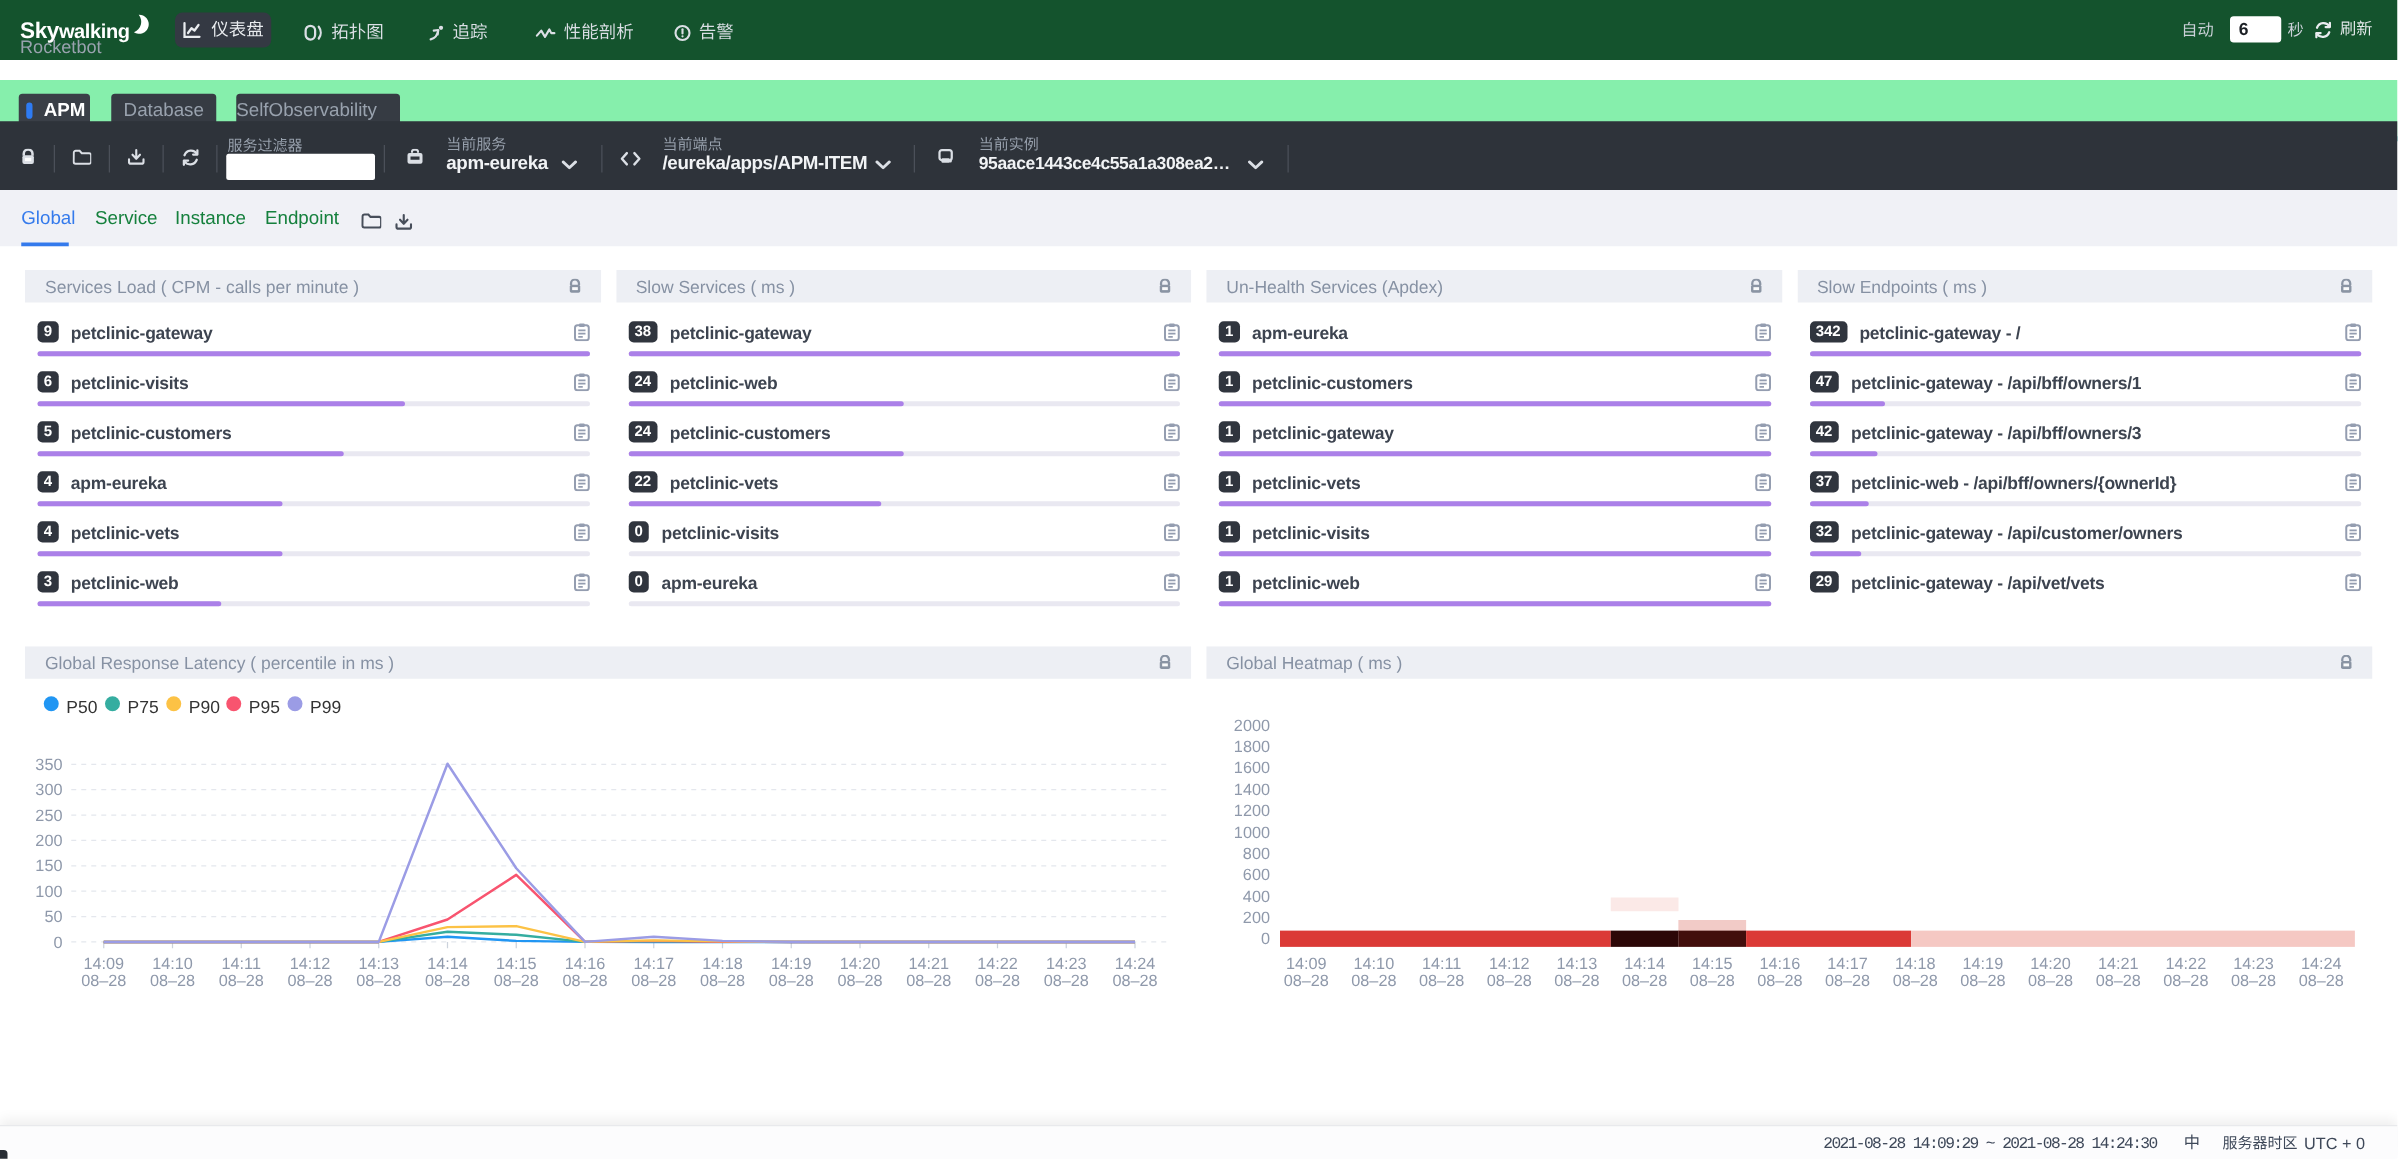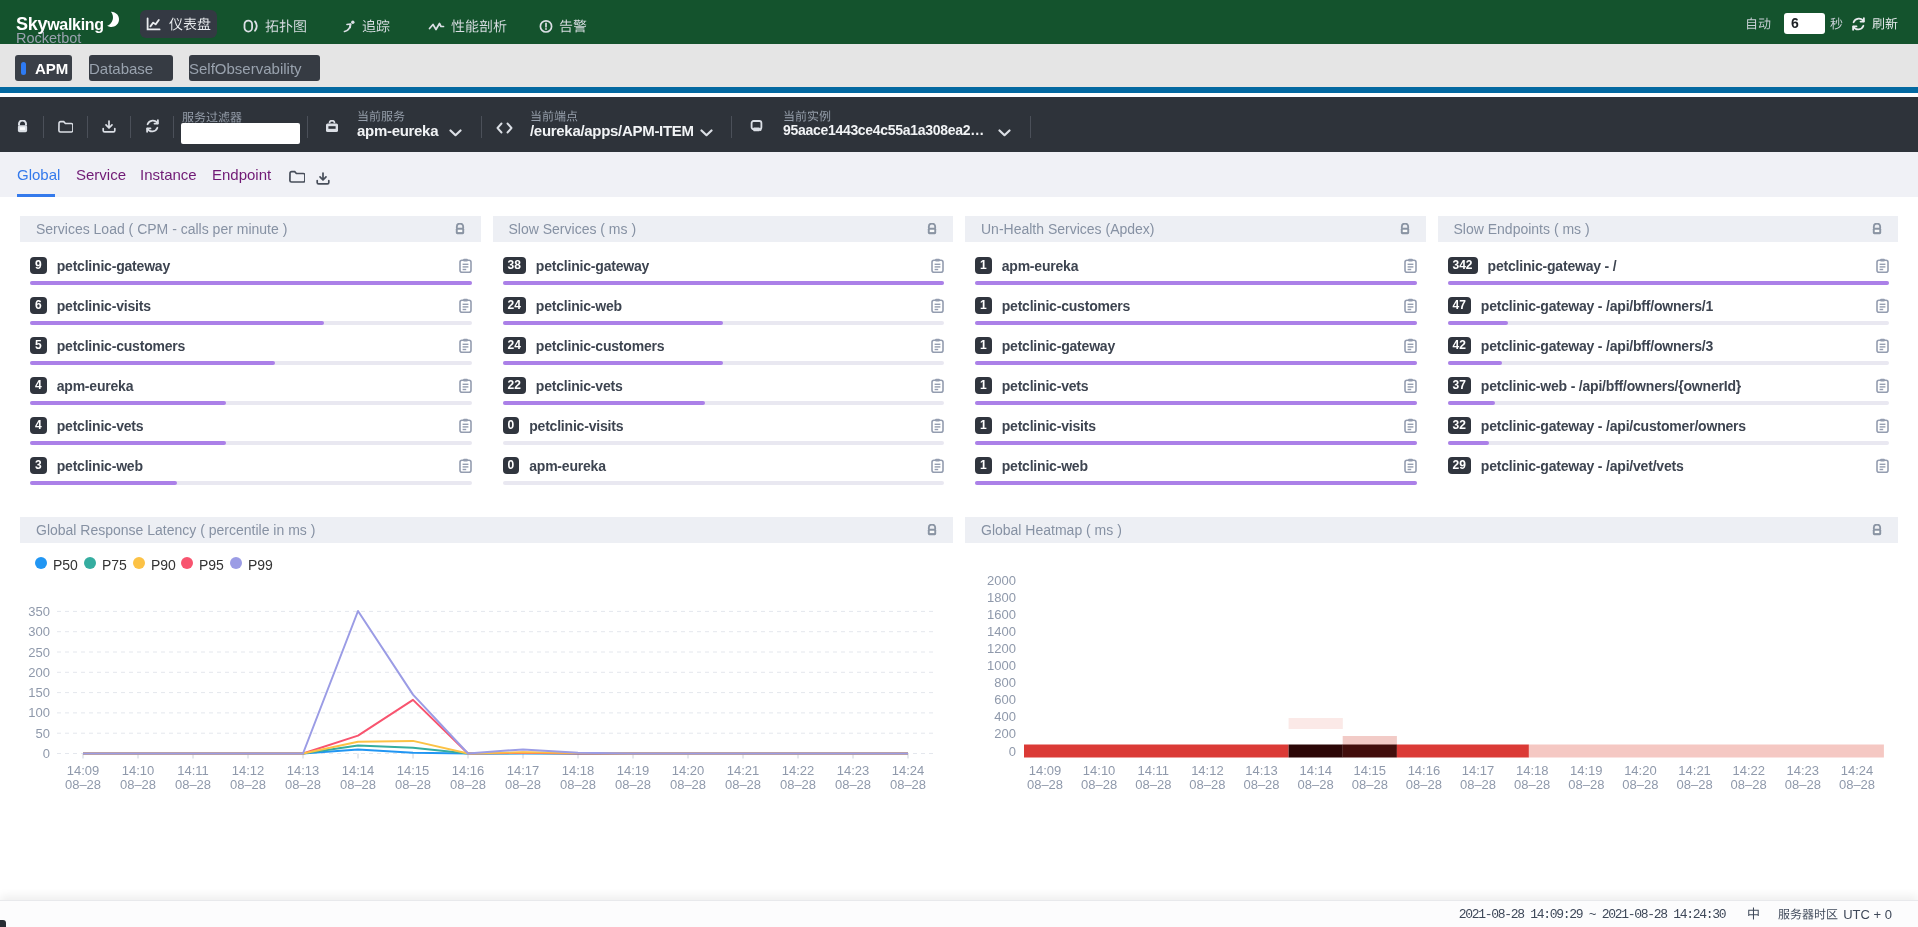--- a/index.html
+++ b/index.html
@@ -4,32 +4,32 @@
 html,body{width:1918px;height:927px;overflow:hidden;background:#fff;font-family:"Liberation Sans",sans-serif}
 #app{position:relative;width:1918px;height:927px}
 .nav{position:absolute;left:0;top:0;width:100%;height:48px;background:#14532d}
 .logo{position:absolute;left:16px;top:10px;line-height:1}
 .logo .l1{color:#fff;font-weight:700;letter-spacing:-0.3px;height:19px}
 .logo .l2{color:#99a2ae;font-size:14.5px;margin-top:2px}
 .npill{position:absolute;left:140px;top:10px;width:77px;height:28px;background:#343943;border-radius:6px;display:flex;align-items:center;justify-content:center}
 .nitem{position:absolute;top:17px;display:flex;align-items:center}
 .nright{position:absolute;right:20px;top:13px;display:flex;align-items:center}
 .secinput{display:inline-block;width:41px;height:21px;background:#fff;border-radius:3px;margin:0 5px 0 13px;color:#1b1f24;font-size:14px;font-weight:700;line-height:21px;padding-left:7px}
-.row2{position:absolute;left:0;top:44px;width:100%;height:49px;background:#e5e5e5;border-bottom:6px solid #0369a1}
+.row2{position:absolute;left:0;top:64px;width:100%;height:49px;background:#86efac;border-bottom:4px solid #0369a1}
 .tpill{position:absolute;top:11px;height:26px;border-radius:3px;background:#363b43;display:flex;align-items:center;font-size:15px}
 .bluebar{width:5px;height:13px;border-radius:2.5px;background:#2e7bf3;margin:0 9px 0 6px}
 .row3{position:absolute;left:0;top:97px;width:100%;height:55px;background:#2e333a}
 .vsep{position:absolute;top:19px;width:1px;height:22px;background:#4b5059}
 .i3{position:absolute;top:22px}
 .lbl{position:absolute;color:#98a1ad}
 .finput{position:absolute;left:181px;top:26px;width:119px;height:21px;background:#fff;border-radius:2px}
 .val{position:absolute;top:25px;color:#f1f3f5;font-size:15px;font-weight:700;letter-spacing:-0.3px}
 
 .toolbar{position:absolute;left:0;top:152px;width:100%;height:45px;background:#f0f1f6}
-.gt{position:absolute;top:14px;font-size:15px;color:#701a75}
+.gt{position:absolute;top:14px;font-size:15px;color:#15803d}
 .gu{position:absolute;left:17px;top:42px;width:38px;height:3px;background:#347aec}
 .card{position:absolute;background:#fff;overflow:hidden}
 .ch{position:absolute;left:0;top:0;right:0;height:26px;background:#edeff4;color:#8691a3;font-size:14px;display:flex;align-items:center;padding:0 16px;justify-content:space-between}
 .lk{display:inline-flex}
 .cb{position:absolute;left:0;top:26px;right:0;bottom:0;padding:15px 9px 0 10px}
 .item{height:40px}
 .item .l1{display:flex;align-items:center;height:17px}
 .badge{background:#30353e;color:#fff;font-size:12px;font-weight:700;border-radius:4px;height:17px;line-height:17px;padding:0 5px;min-width:7px;text-align:center}
 .nm{margin-left:10px;font-size:14px;color:#3d4450;font-weight:700;letter-spacing:-0.2px}
 .cp{margin-left:auto;display:inline-flex}
@@ -117,21 +117,21 @@
         <span style="margin-left:6px"><svg width="26" height="13" viewBox="0 -880 2000 1000" style="color:#e9ecef;vertical-align:-1.6px;">
             <path d="M647 -736V-173H718V-736ZM847 -821V-20C847 -3 842 1 826 2C808 2 752 3 693 1C704 24 714 58 718 79C792 79 848 76 878 64C908 51 920 29 920 -20V-821ZM192 -417V-30H250V-353H346V78H411V-353H515V-111C515 -101 513 -99 503 -98C494 -98 467 -98 430 -99C440 -82 449 -56 451 -37C499 -37 531 -38 552 -50C573 -61 578 -80 578 -110V-417H515H411V-520H574V-783H106V-445C106 -305 101 -115 29 18C46 26 75 48 86 61C163 -82 174 -296 174 -445V-520H346V-417ZM174 -715H503V-588H174Z M1360 -213C1390 -163 1426 -95 1442 -51L1495 -83C1480 -125 1444 -190 1411 -240ZM1135 -235C1115 -174 1082 -112 1041 -68C1056 -59 1082 -40 1094 -30C1133 -77 1173 -150 1196 -220ZM1553 -744V-400C1553 -267 1545 -95 1460 25C1476 34 1506 57 1518 71C1610 -59 1623 -256 1623 -400V-432H1775V75H1848V-432H1958V-502H1623V-694C1729 -710 1843 -736 1927 -767L1866 -822C1794 -792 1665 -762 1553 -744ZM1214 -827C1230 -799 1246 -765 1258 -735H1061V-672H1503V-735H1336C1323 -768 1301 -811 1282 -844ZM1377 -667C1365 -621 1342 -553 1323 -507H1046V-443H1251V-339H1050V-273H1251V-18C1251 -8 1249 -5 1239 -5C1228 -4 1197 -4 1162 -5C1172 13 1182 41 1184 59C1233 59 1267 58 1290 47C1313 36 1320 18 1320 -17V-273H1507V-339H1320V-443H1519V-507H1391C1410 -549 1429 -603 1447 -652ZM1126 -651C1146 -606 1161 -546 1165 -507L1230 -525C1225 -563 1208 -622 1187 -665Z" fill="currentColor"></path>
           </svg></span>
       </div>
     </div>
 <div class="row2">
       <div class="tpill" style="left:15px;width:57px;background:#3a3f47">
         <span class="bluebar"></span>
         <span style="color:#fff;font-weight:700">APM</span>
       </div>
-      <div class="tpill" style="left:89px;width:84px;justify-content:flex-start">
+      <div class="tpill" style="left:89px;width:84px;justify-content:center">
         <span style="color:#99a2ae">Database</span>
       </div>
       <div class="tpill" style="left:189px;width:131px;">
         <span style="color:#99a2ae">SelfObservability</span>
       </div>
     </div>
 <div class="row3">
       <div class="i3" style="left:17px"><svg width="11" height="13" viewBox="0 0 11 13">
           <path d="M2 5.5 V4 a3.5 3.5 0 0 1 7 0 V5.5" fill="none" stroke="#dbdfe5" stroke-width="2"></path>
           <rect x="0.9" y="5.2" width="9.2" height="7" rx="1.6" fill="#dbdfe5"></rect>

